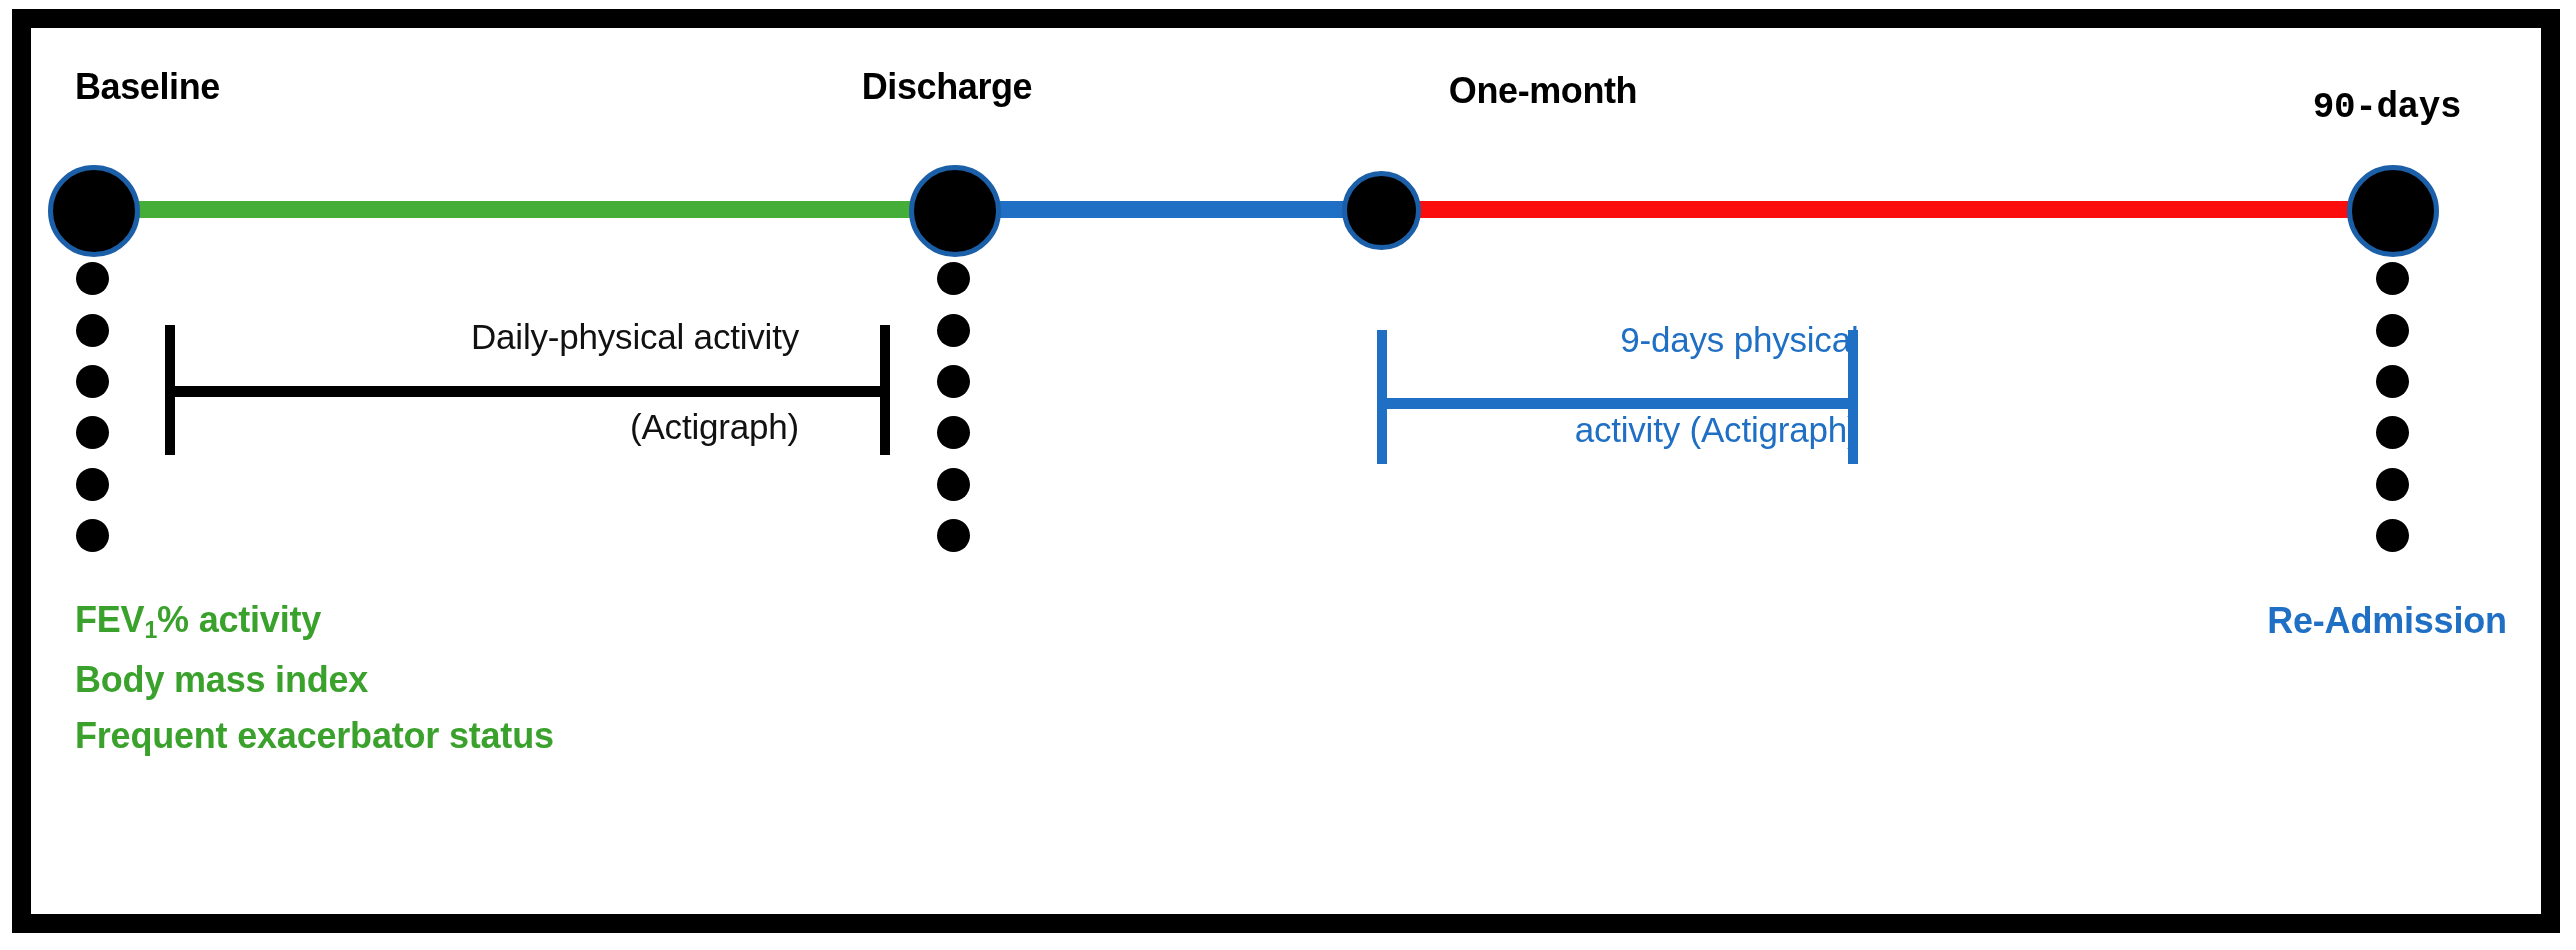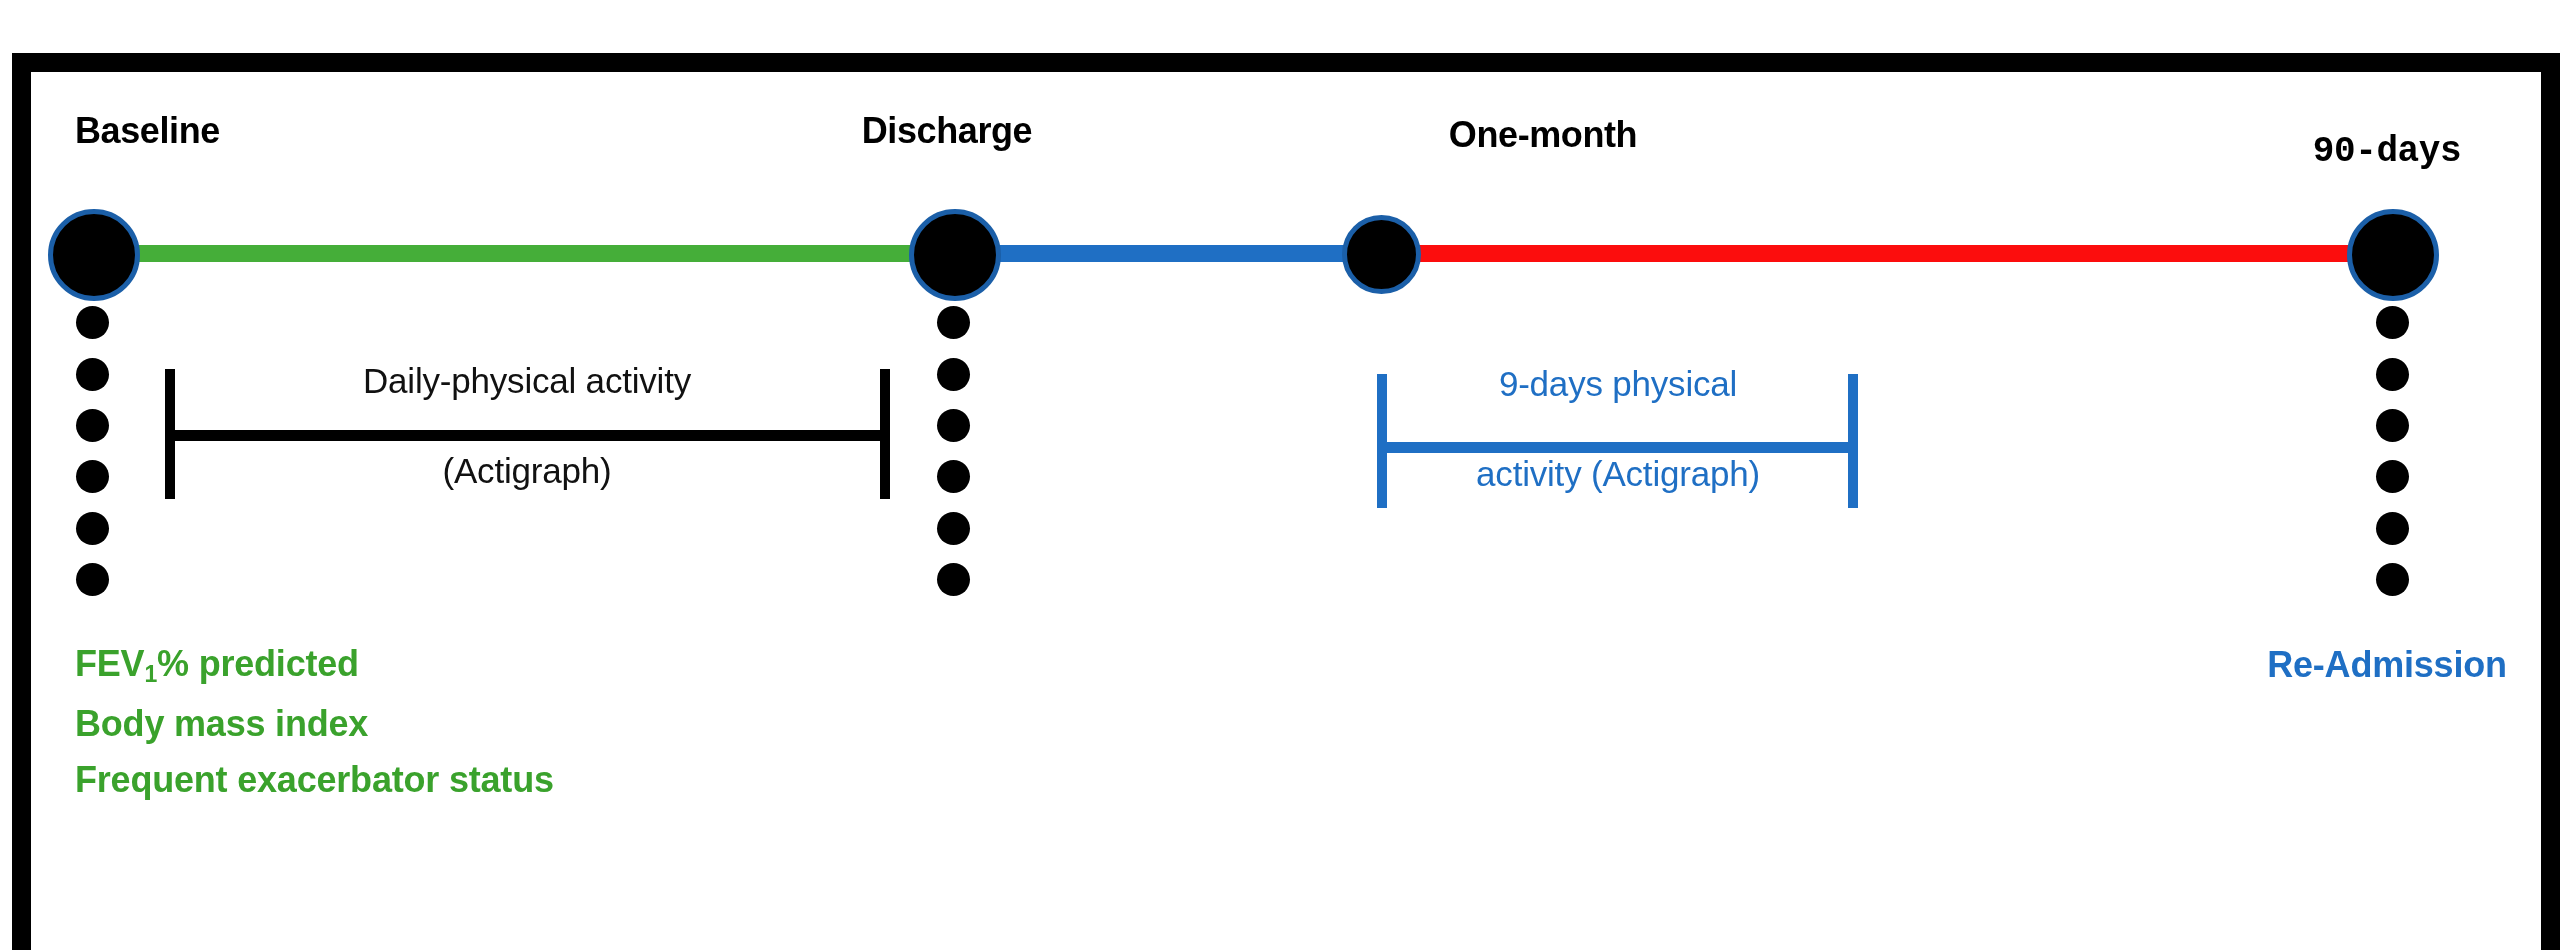--- a/index.html
+++ b/index.html
@@ -1,18 +1,18 @@
 <!DOCTYPE html>
 <html style="font-size:12.4px"><head>
 <meta charset="utf-8">
 <style>
   html,body{margin:0;padding:0;background:#ffffff;}
   body{width:2576px;height:951px;font-family:"Liberation Sans",sans-serif;overflow:hidden;}
 
-  #canvas{position:relative;width:2576px;height:820px;background:#ffffff;margin-top:44px;}
+  #canvas{position:relative;width:2576px;height:820px;background:#ffffff;}
 
   
   #frame{
     position:absolute;left:11.6px;top:9.3px;
     width:2548px;height:924px;
     border:19.4px solid #000000;
     box-sizing:border-box;
     background:#ffffff;
   }
 
@@ -72,21 +72,21 @@
   .bracket .arm{position:absolute;top:0;width:10px;height:100%;}
   .bracket .arm.left{left:0;}
   .bracket .arm.right{right:0;}
   .bracket .cross{position:absolute;left:0;width:100%;height:11px;}
 
   .bracket.black .arm,.bracket.black .cross{background:#000000;}
   .bracket.blue  .arm,.bracket.blue  .cross{background:#1F6FC4;}
 
   .bracket-label{
     position:absolute;
-    text-align:center;
+    text-align:right;
     font-size:35px;
     line-height:45px;
     white-space:pre-line;
     letter-spacing:-0.2px;
   }
   .bracket-label.black{color:#111111;}
   .bracket-label.blue{color:#1F6FC4;}
 </style>
 </head>
 <body>
@@ -146,21 +146,21 @@
   </div>
   <div class="bracket-label blue" style="left:1618px;top:272px;width:481px;transform:translateX(-50%);">
     <div>9-days physical</div>
     <div>activity (Actigraph)</div>
   </div>
 
   <div class="outcome" style="left:2387px;top:600px;transform:translateX(-50%);">Re-Admission</div>
 
   <div class="covar-list" style="left:75px;top:592px;">
     <div class="row">
-      <span>FEV</span><sub>1</sub><span>% predicted</span>
+      <span>FEV</span><sub>1</sub><span>% activity</span>
     </div>
     <div class="row">
       <span>Body mass index</span>
     </div>
     <div class="row">
       <span>Frequent exacerbator status</span>
     </div>
   </div>
 </div>
 

